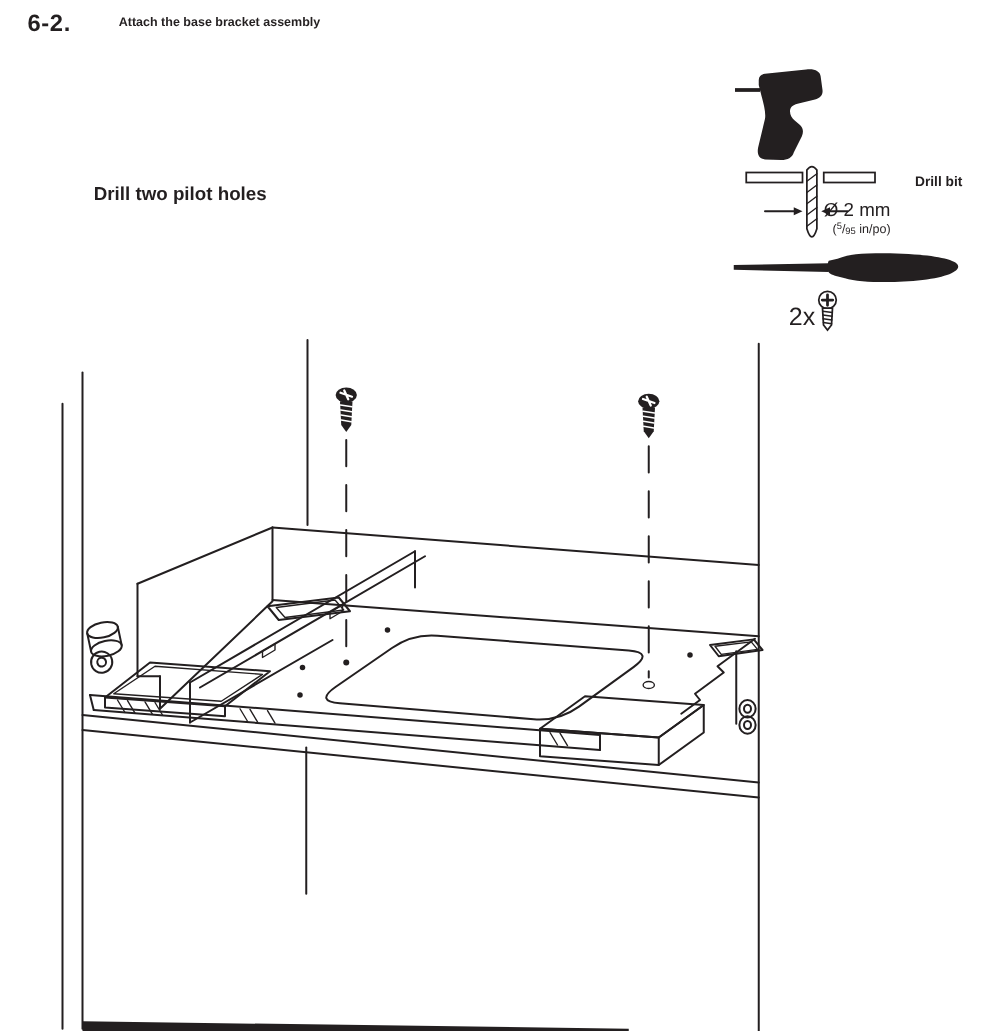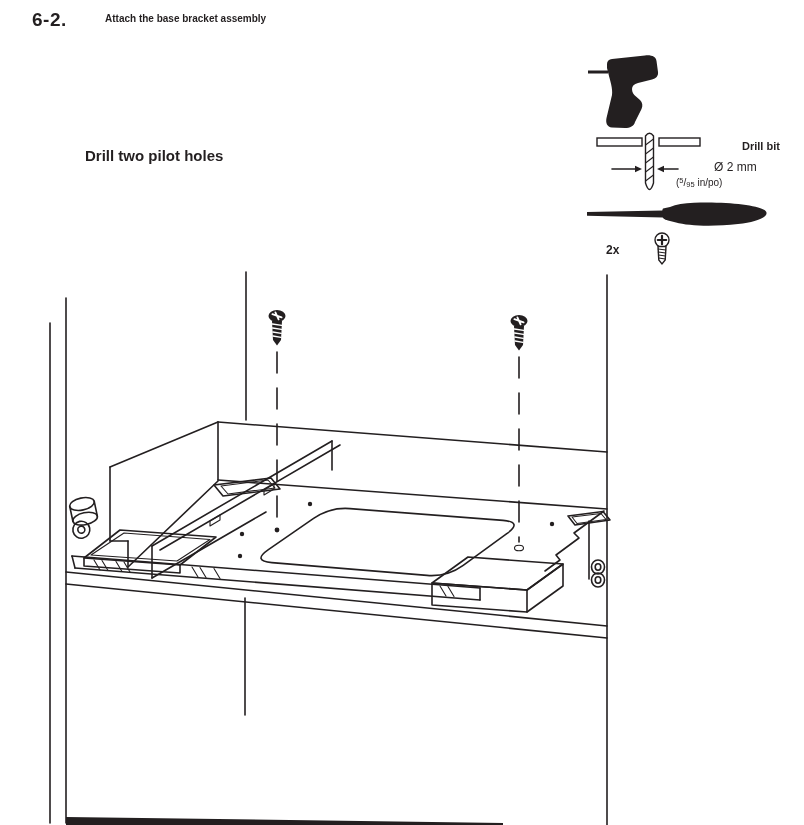--- a/index.html
+++ b/index.html
@@ -1,29 +1,29 @@
 <!DOCTYPE html>
 <html><head>
 <meta charset="utf-8">
 <style>
   html,body{margin:0;padding:0;}
   body{
     width:804px;height:825px;position:relative;background:#ffffff;
     font-family:"Liberation Sans", sans-serif;color:#231f20;overflow:hidden;
   }
-  .abs{position:absolute;white-space:nowrap;margin-left:10px;}
+  .abs{position:absolute;white-space:nowrap;}
   .step-number{left:22px;top:9px;font-size:19px;font-weight:bold;letter-spacing:.5px;}
   .step-title{left:95px;top:13px;font-size:10px;font-weight:bold;}
   .instruction{left:75px;top:147px;font-size:15px;font-weight:bold;}
   .drill-bit-label{left:732px;top:140px;font-size:11px;font-weight:bold;}
-  .bit-metric{left:704px;top:160px;font-size:12px;}
+  .bit-metric{left:659px;top:160px;font-size:15px;}
   .bit-imperial{left:666px;top:176px;font-size:10px;}
   .bit-imperial .fr-sup{font-size:7.5px;vertical-align:3px;}
   .bit-imperial .fr-sub{font-size:7.5px;vertical-align:-1px;}
-  .screw-qty{left:596px;top:243px;font-size:12px;font-weight:bold;}
+  .screw-qty{left:631px;top:243px;font-size:20px;}
   svg{position:absolute;left:0;top:0;}
   .ln{fill:none;stroke:#231f20;stroke-width:1.6;stroke-linecap:round;stroke-linejoin:round;}
   .thin{stroke-width:1.1;}
   .fill{fill:#231f20;stroke:none;}
   .wfill{fill:#ffffff;stroke:#231f20;stroke-width:1.4;}
   .wln{fill:none;stroke:#ffffff;stroke-linecap:round;}
 </style>
 </head>
 <body>
 

